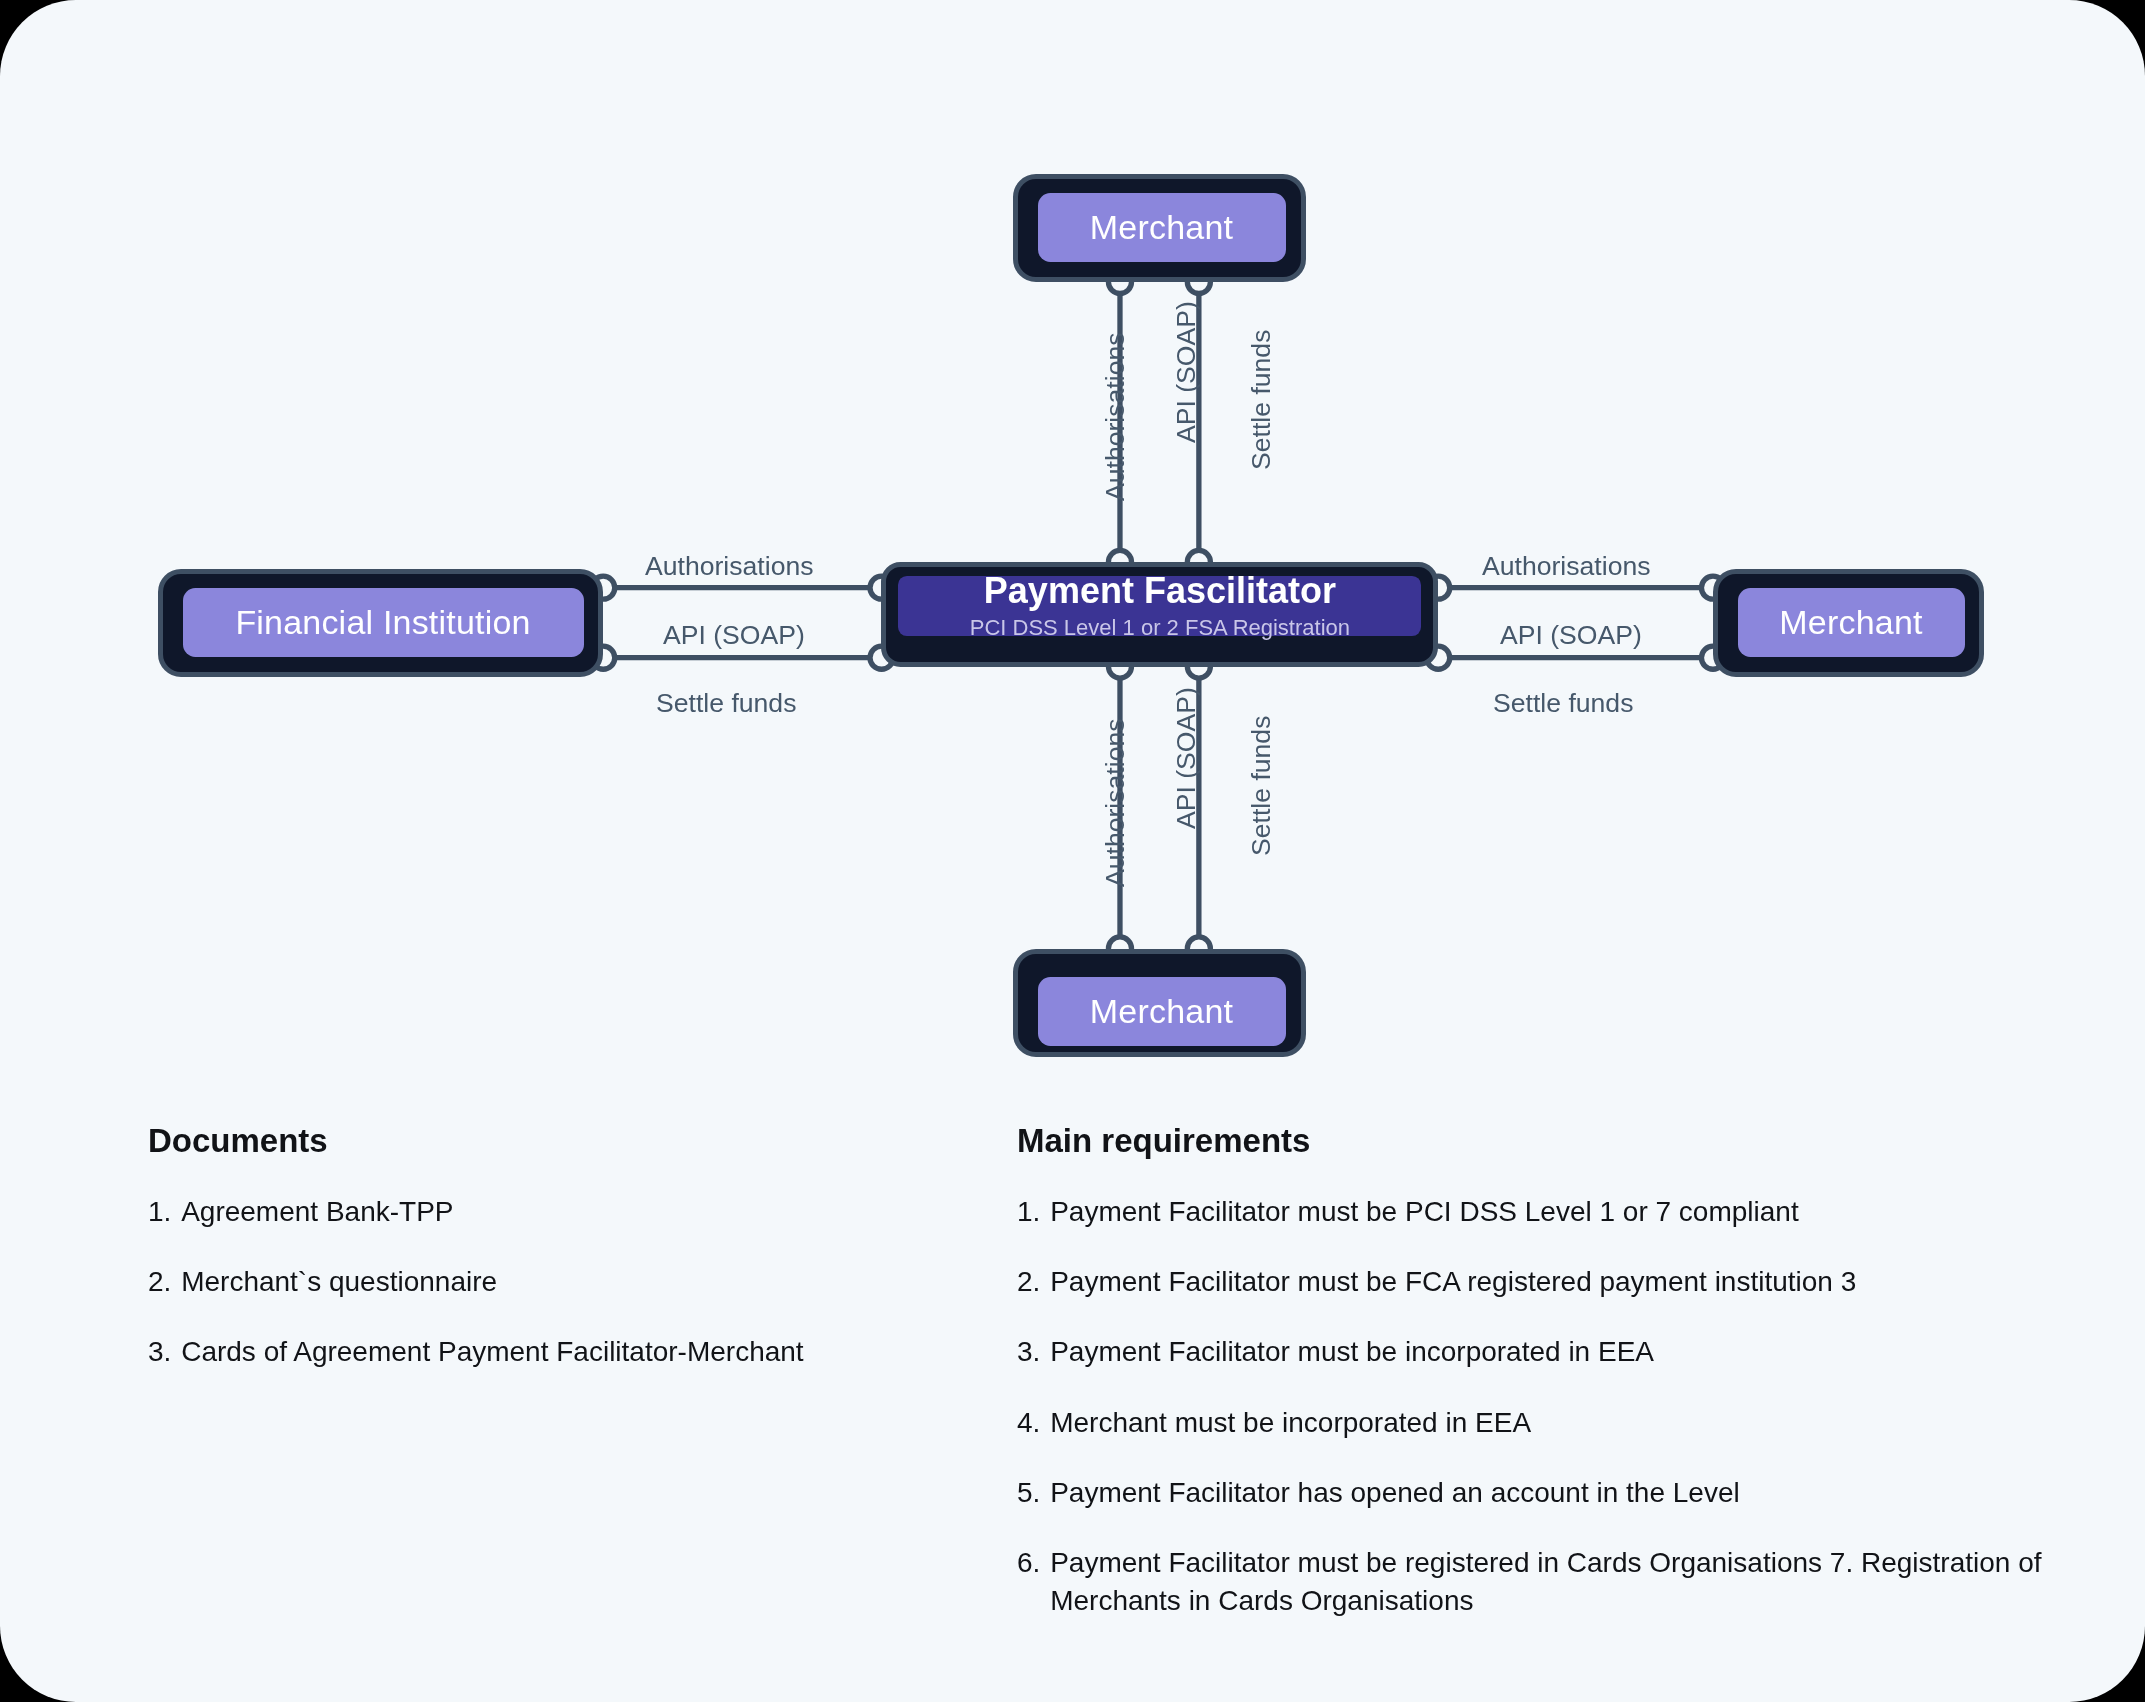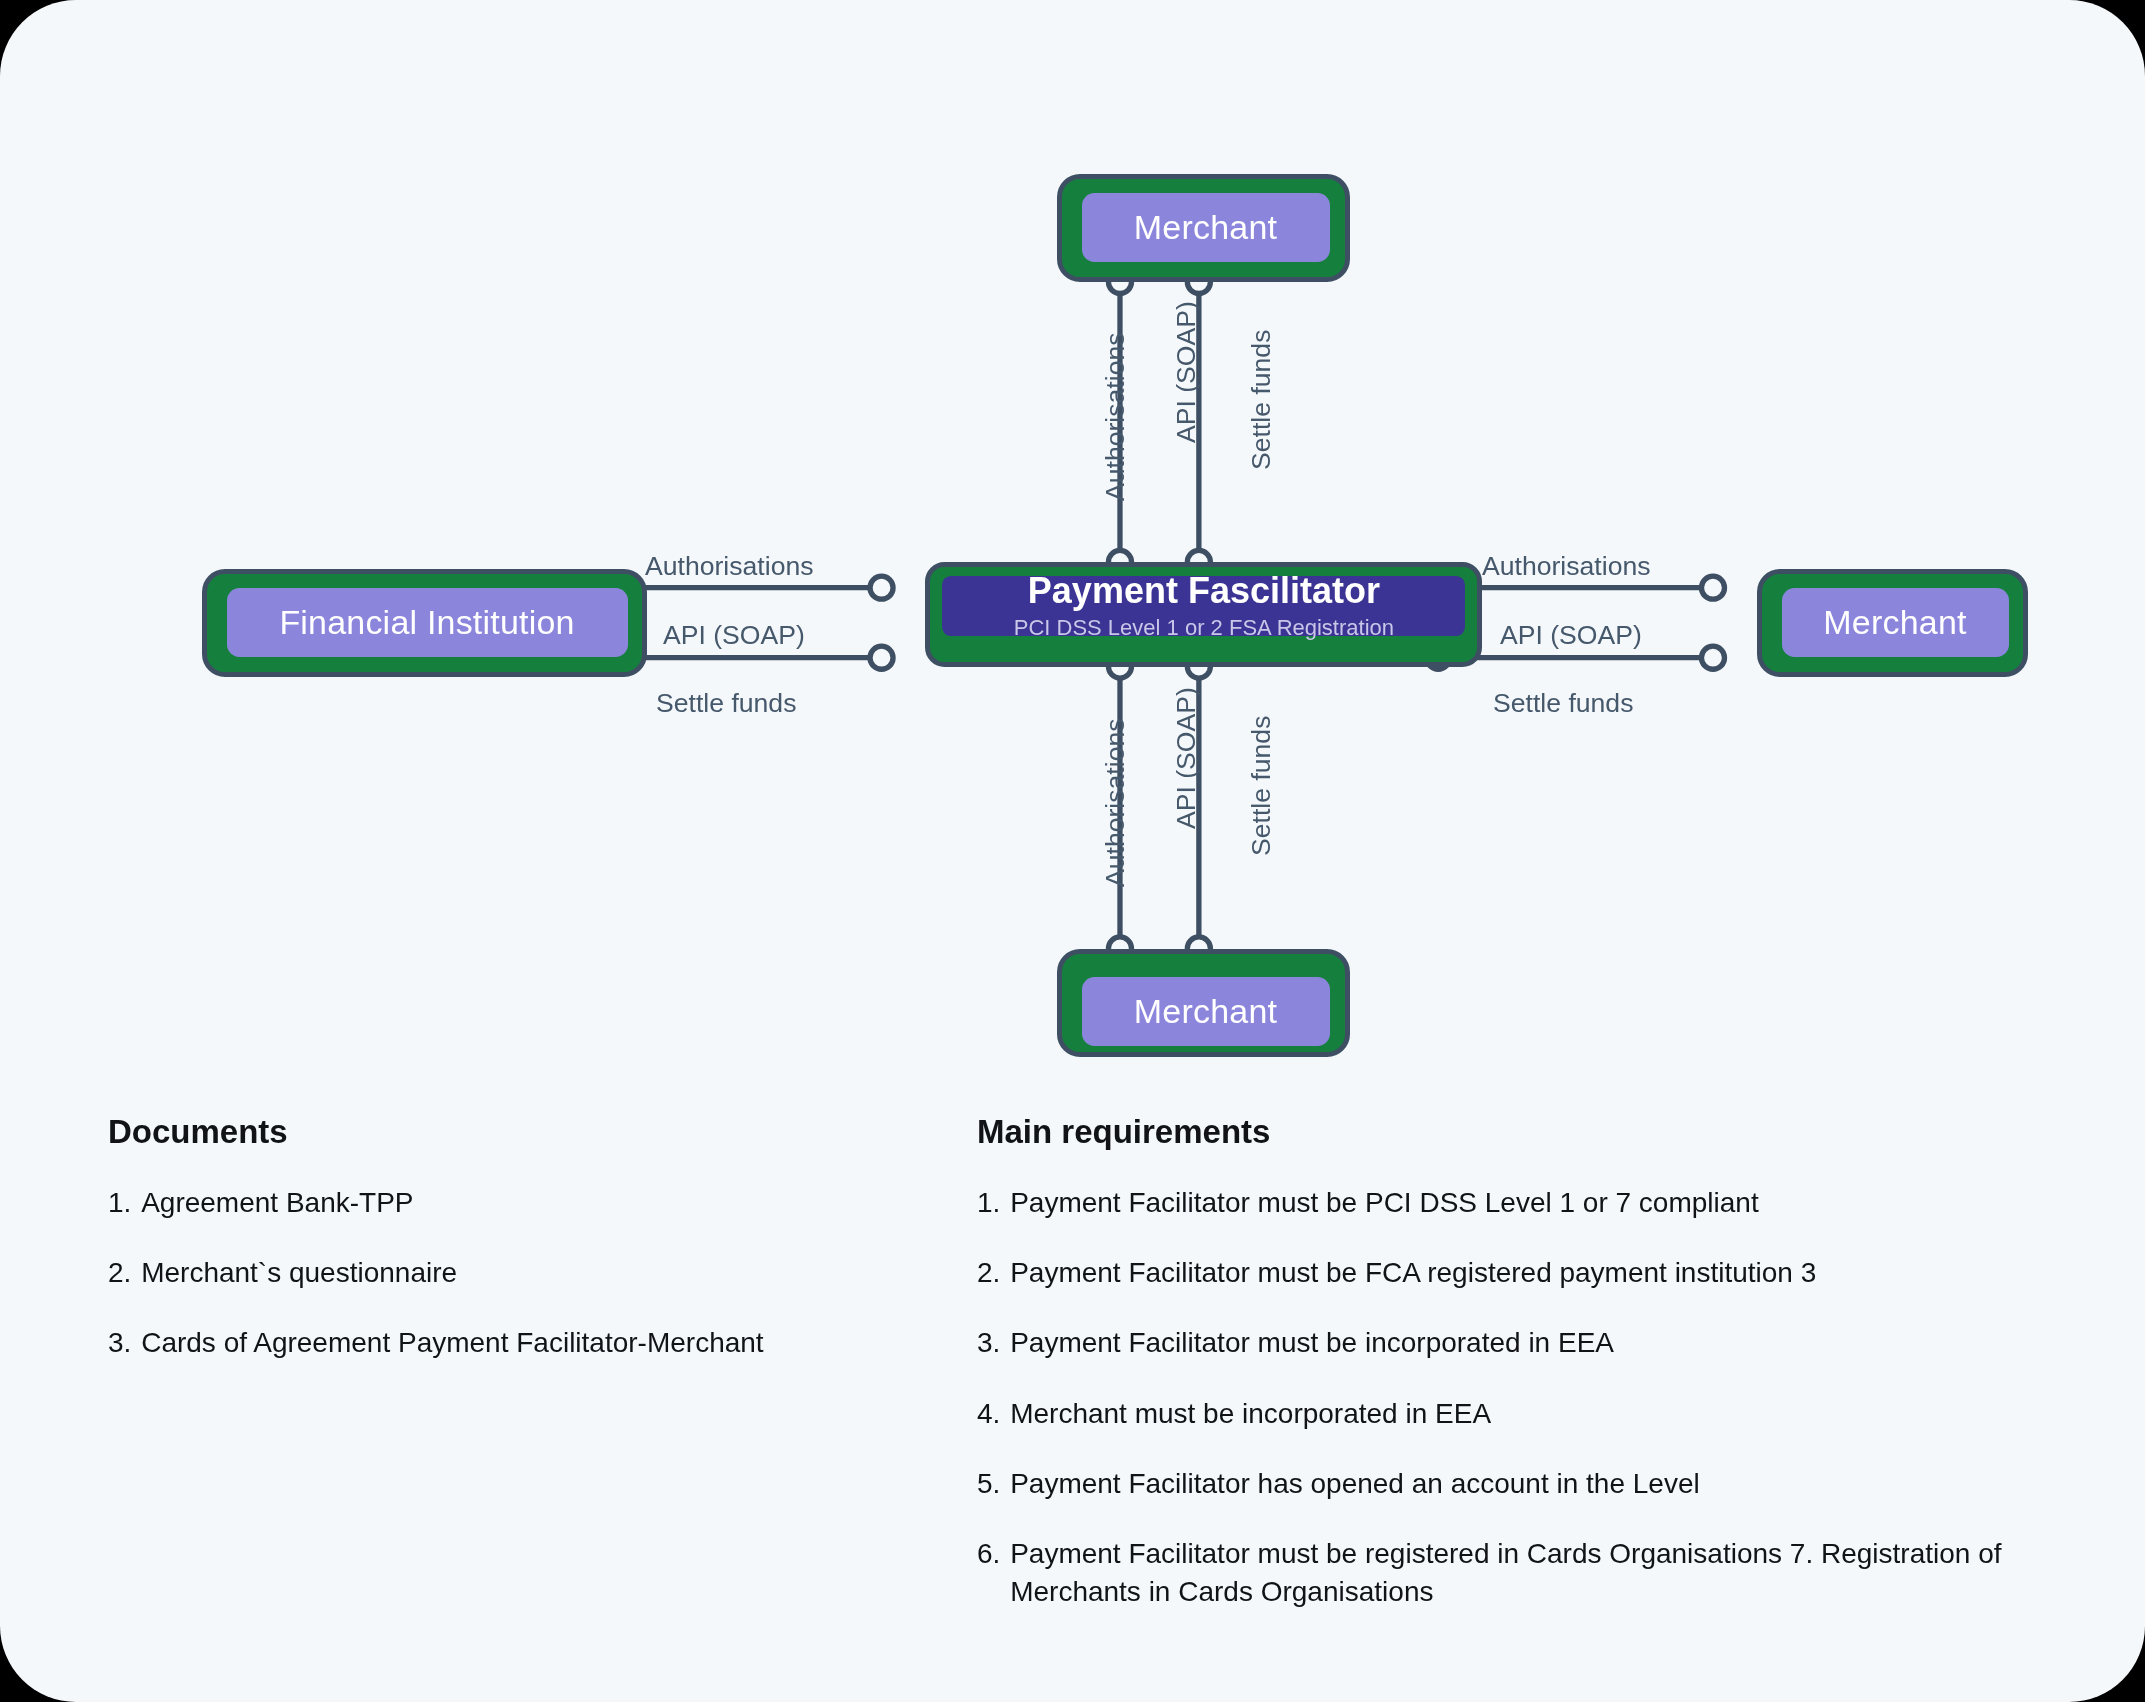--- a/index.html
+++ b/index.html
@@ -25,22 +25,21 @@
     left: 0;
     top: 0;
     width: 2146px;
     height: 1108px;
   }
   .node-shell {
     position: absolute;
     box-sizing: border-box;
     border: 5.3px solid #3E4F63;
     border-radius: 23px;
-    background: #15803d;
-    margin-left: 44px;
+    background: #0f172a;
   }
   .node-chip {
     position: absolute;
     box-sizing: border-box;
     background: #8B86DC;
     border-radius: 12.4px;
     display: flex;
     flex-direction: column;
     align-items: center;
     justify-content: center;
@@ -82,21 +81,22 @@
     transform: rotate(-90deg);
   }
   #lower {
     position: absolute;
     left: 0;
     top: 1107px;
     width: 2146px;
   }
   .col {
     position: absolute;
-    top: 7px;
+    top: 16px;
+    margin-left: 40px;
   }
   #col-docs { left: 108px; width: 842px; }
   #col-reqs { left: 977px; width: 1055px; }
   .col-heading {
     font-size: 33px;
     font-weight: 700;
     color: #111317;
     margin: 0 0 34px 0;
     line-height: 1.1;
   }

